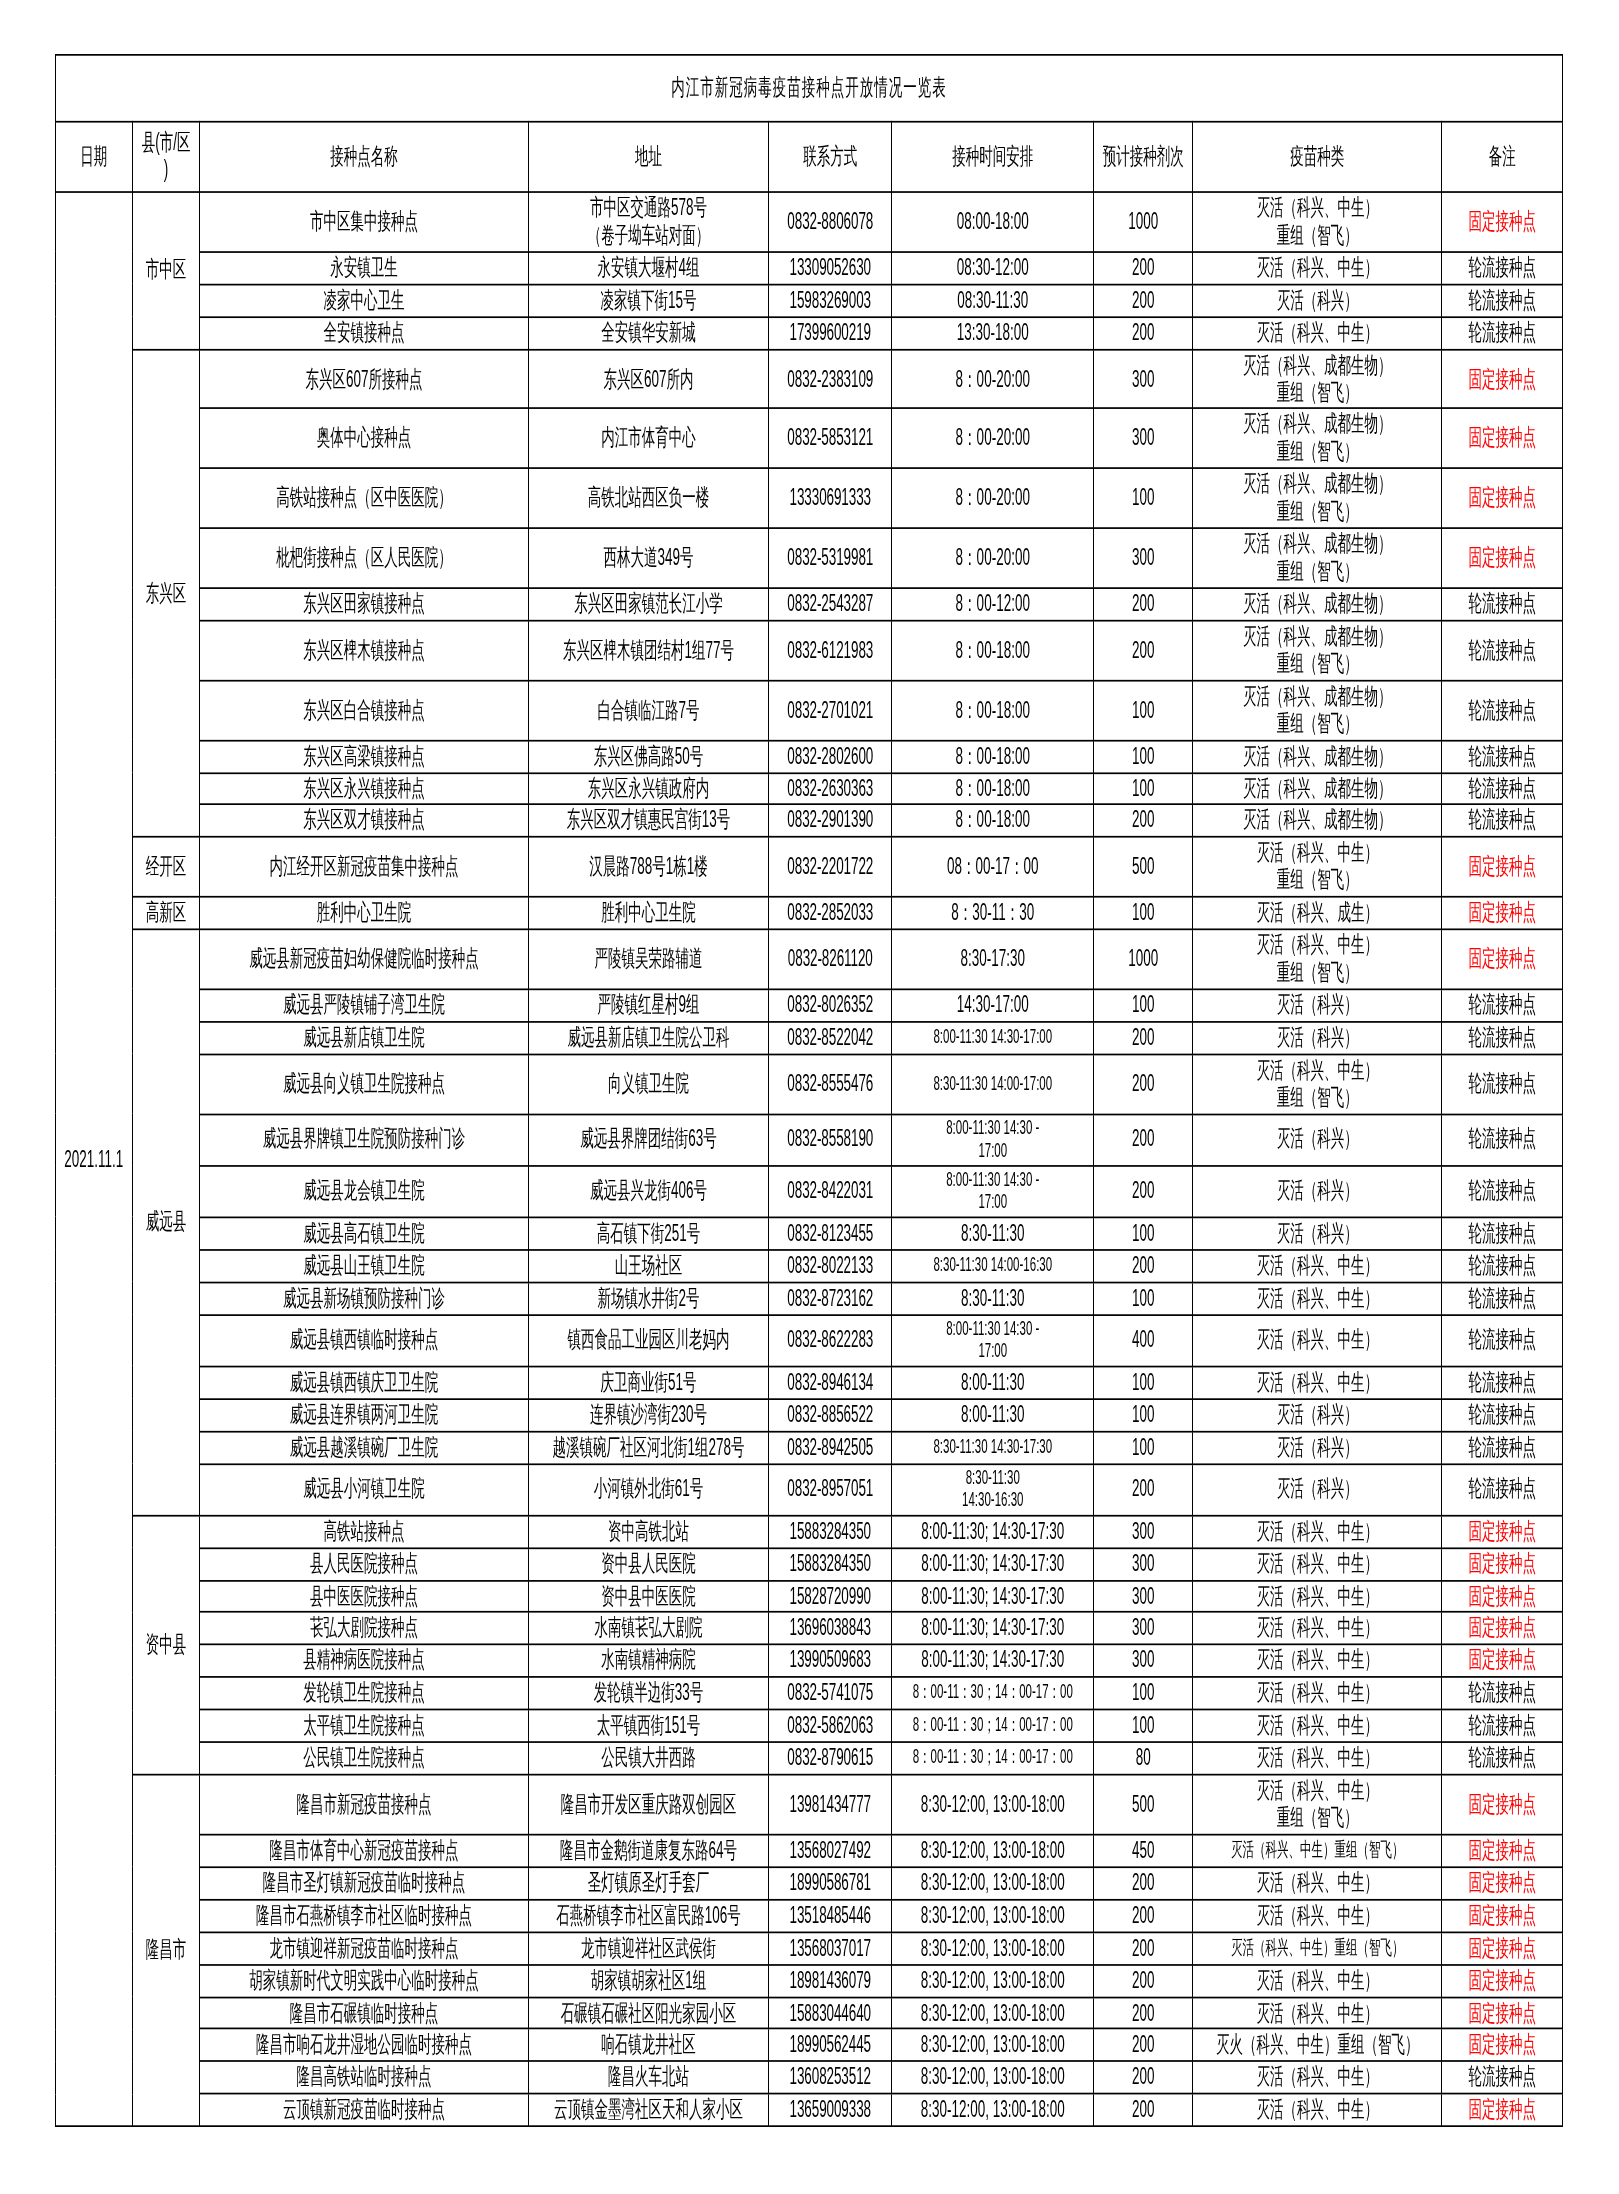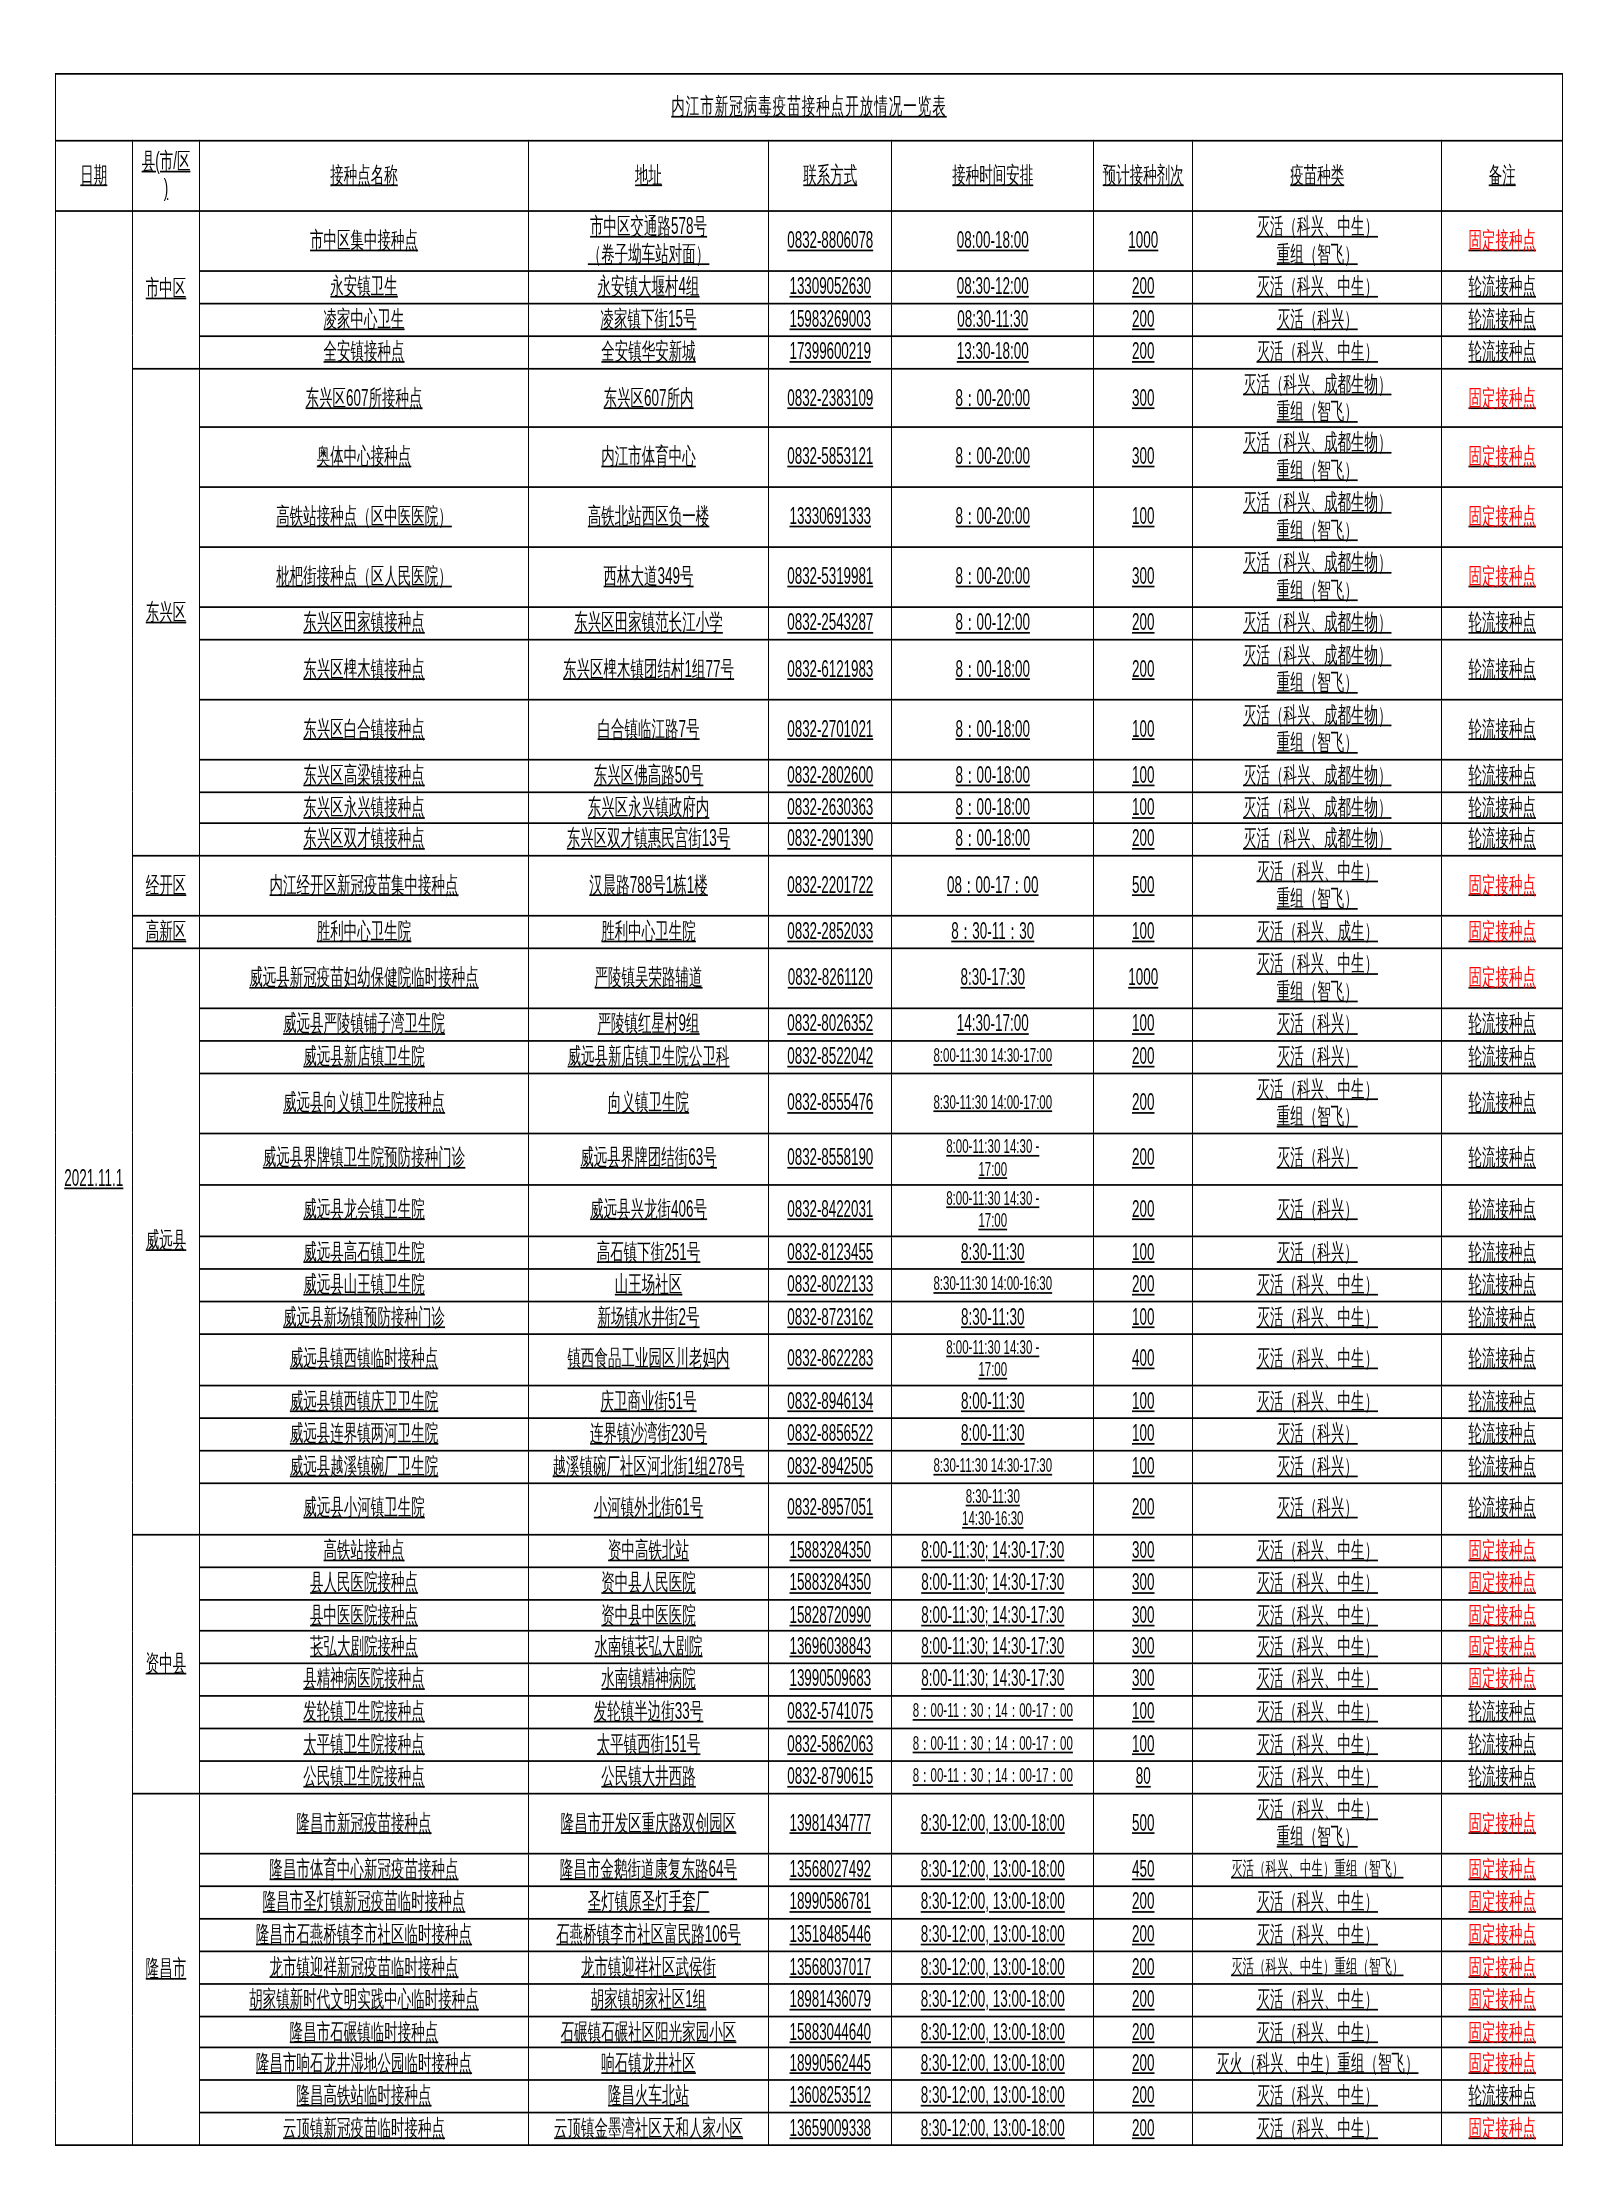--- a/index.html
+++ b/index.html
@@ -10,23 +10,22 @@
   body {
     width: 1619px;
     height: 2194px;
     font-family: "Liberation Sans", "DejaVu Sans", sans-serif;
     color: #000000;
     -webkit-font-smoothing: none;
   }
   #sheet {
     position: absolute;
     left: 55px;
-    top: 73px;
+    top: 54px;
     width: 1508px;
-    text-decoration: underline;
   }
   table.vaxtable {
     border-collapse: collapse;
     table-layout: fixed;
     width: 1508px;
     border: 1.6px solid #000;
   }
   table.vaxtable td, table.vaxtable th {
     border: 1.1px solid #000;
     padding: 1px 2px;

